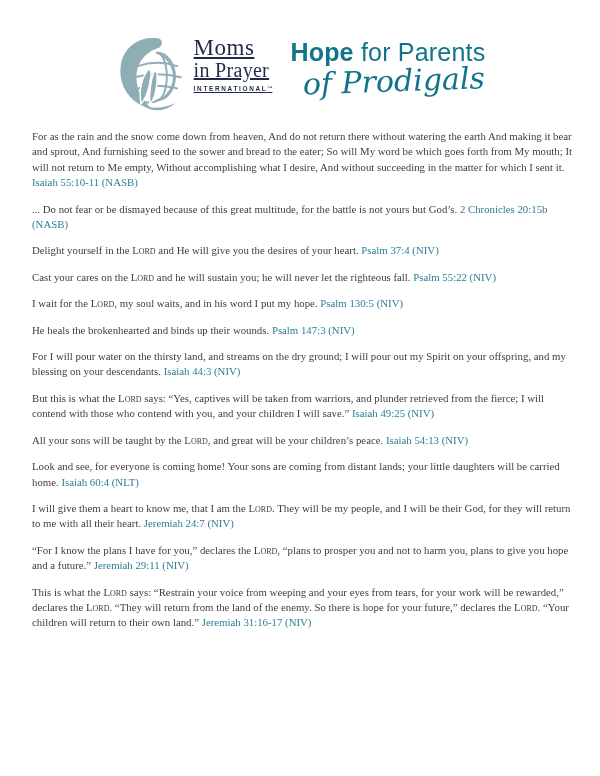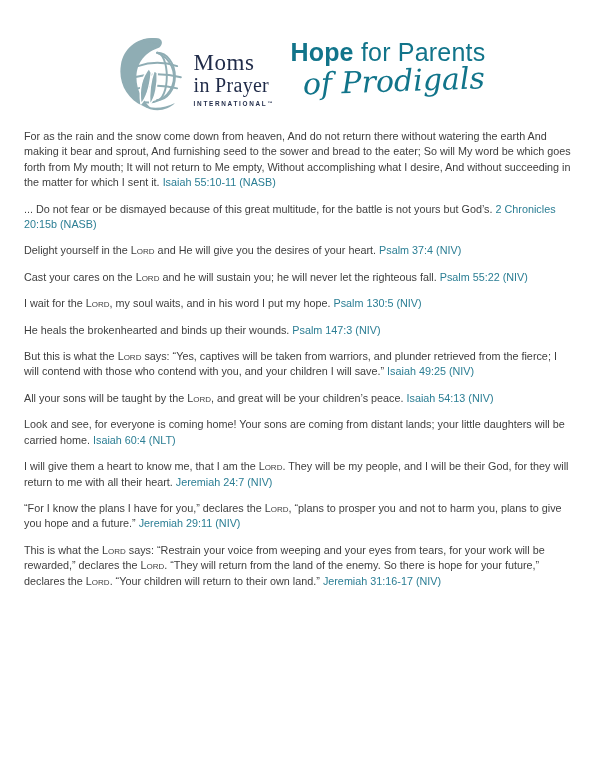--- a/index.html
+++ b/index.html
@@ -19,39 +19,39 @@
   }
   .page{width:600px;height:776px;overflow:hidden;background:var(--background);}
 
   
   header{
     display:flex;justify-content:center;align-items:flex-start;
     padding-top:36px;gap:18px;
   }
   .logo{display:flex;align-items:flex-start;gap:5px;}
   .logo-mark{width:74px;height:78px;flex:0 0 auto;}
-  .wordmark{color:var(--logo-navy);line-height:1;margin-top:15px;}
+  .wordmark{color:var(--logo-navy);line-height:1;text-decoration:underline;}
   .wm-1{font-family:"Liberation Serif", serif;font-size:23px;letter-spacing:0.5px;}
   .wm-2{font-family:"Liberation Serif", serif;font-size:20px;margin-top:1px;letter-spacing:0.3px;}
   .wm-3{font-size:6.4px;letter-spacing:1.7px;margin-top:6px;font-weight:bold;}
   .wm-3 .tm{font-size:5px;letter-spacing:0;vertical-align:1px;}
 
   .title-block{padding-top:3px;text-align:right;}
   .title-line1{color:var(--title-teal);font-size:25px;letter-spacing:0.2px;line-height:1.1;}
   .title-bold{font-weight:bold;}
   .title-light{font-weight:normal;}
   .title-line2{
     color:var(--title-teal);
     font-family:"DejaVu Serif", serif;font-style:italic;
     font-size:30px;line-height:1.1;margin-top:1px;
     transform:rotate(-2deg);transform-origin:0 50%;
   }
 
   
-  main{margin:15px 26px 0 24px;}
+  main{margin:15px 26px 0 32px;font-family:Liberation Serif, serif;}
   .verse{
     font-size:10.8px;line-height:15.4px;color:var(--body-text);
     margin:0 0 11px 0;
   }
   .verse-ref{color:var(--reference-teal);}
   .lord{font-variant:small-caps;}
 </style>
 </head>
 <body>
 
@@ -97,20 +97,21 @@
     </div>
   </header>
 
   <main>
       <p class="verse"><span class="verse-text">For as the rain and the snow come down from heaven, And do not return there without watering the earth And making it bear and sprout, And furnishing seed to the sower and bread to the eater; So will My word be which goes forth from My mouth; It will not return to Me empty, Without accomplishing what I desire, And without succeeding in the matter for which I sent it.</span> <span class="verse-ref">Isaiah 55:10-11 (NASB)</span></p>
       <p class="verse"><span class="verse-text">... Do not fear or be dismayed because of this great multitude, for the battle is not yours but God’s.</span> <span class="verse-ref">2 Chronicles 20:15b (NASB)</span></p>
       <p class="verse"><span class="verse-text">Delight yourself in the <span class="lord">Lord</span> and He will give you the desires of your heart.</span> <span class="verse-ref">Psalm 37:4 (NIV)</span></p>
       <p class="verse"><span class="verse-text">Cast your cares on the <span class="lord">Lord</span> and he will sustain you; he will never let the righteous fall.</span> <span class="verse-ref">Psalm 55:22 (NIV)</span></p>
       <p class="verse"><span class="verse-text">I wait for the <span class="lord">Lord</span>, my soul waits, and in his word I put my hope.</span> <span class="verse-ref">Psalm 130:5 (NIV)</span></p>
       <p class="verse"><span class="verse-text">He heals the brokenhearted and binds up their wounds.</span> <span class="verse-ref">Psalm 147:3 (NIV)</span></p>
+      <p class="verse"><span class="verse-text">For I will pour water on the thirsty land, and streams on the dry ground; I will pour out my Spirit on your offspring, and my blessing on your descendants.</span> <span class="verse-ref">Isaiah 44:3 (NIV)</span></p>
       <p class="verse"><span class="verse-text">But this is what the <span class="lord">Lord</span> says: “Yes, captives will be taken from warriors, and plunder retrieved from the fierce; I will contend with those who contend with you, and your children I will save.”</span> <span class="verse-ref">Isaiah 49:25 (NIV)</span></p>
       <p class="verse"><span class="verse-text">All your sons will be taught by the <span class="lord">Lord</span>, and great will be your children’s peace.</span> <span class="verse-ref">Isaiah 54:13 (NIV)</span></p>
       <p class="verse"><span class="verse-text">Look and see, for everyone is coming home! Your sons are coming from distant lands; your little daughters will be carried home.</span> <span class="verse-ref">Isaiah 60:4 (NLT)</span></p>
       <p class="verse"><span class="verse-text">I will give them a heart to know me, that I am the <span class="lord">Lord</span>. They will be my people, and I will be their God, for they will return to me with all their heart.</span> <span class="verse-ref">Jeremiah 24:7 (NIV)</span></p>
       <p class="verse"><span class="verse-text">“For I know the plans I have for you,” declares the <span class="lord">Lord</span>, “plans to prosper you and not to harm you, plans to give you hope and a future.”</span> <span class="verse-ref">Jeremiah 29:11 (NIV)</span></p>
       <p class="verse"><span class="verse-text">This is what the <span class="lord">Lord</span> says: “Restrain your voice from weeping and your eyes from tears, for your work will be rewarded,” declares the <span class="lord">Lord</span>. “They will return from the land of the enemy. So there is hope for your future,” declares the <span class="lord">Lord</span>. “Your children will return to their own land.”</span> <span class="verse-ref">Jeremiah 31:16-17 (NIV)</span></p>
     </main>
 
 </div>
 

